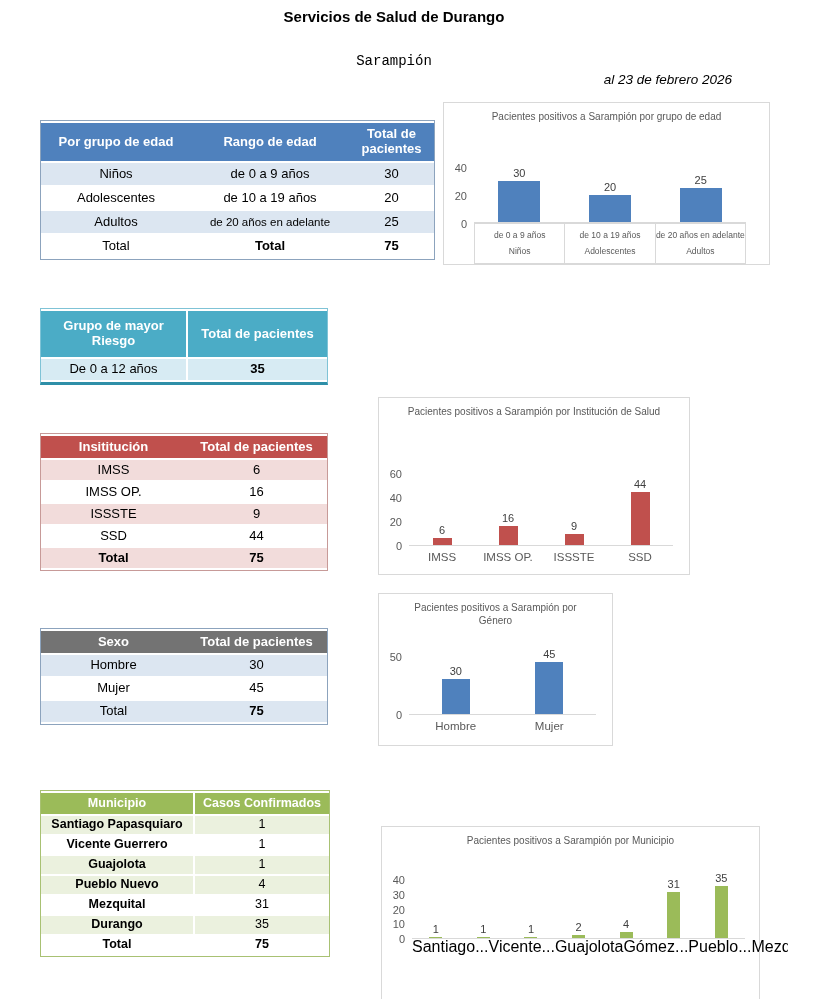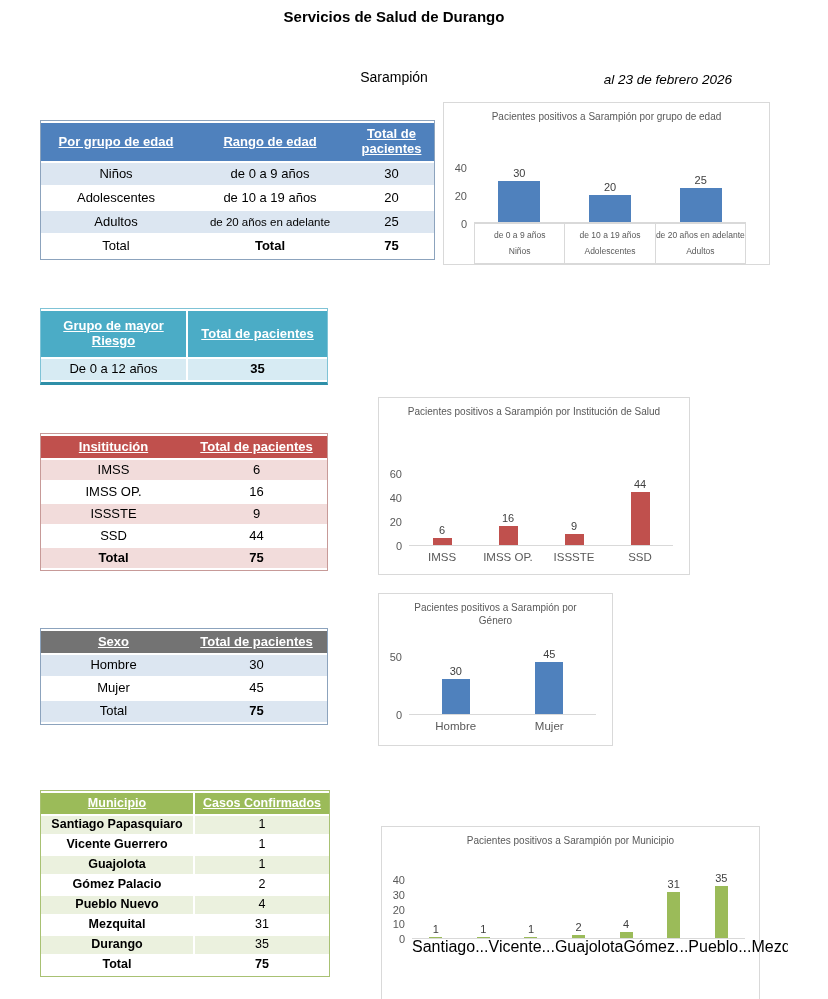--- a/index.html
+++ b/index.html
@@ -3,28 +3,28 @@
 <meta charset="utf-8">
 <style>
   html,body{margin:0;padding:0;background:#fff;}
   .page{position:relative;width:788px;height:999px;background:#fff;
         font-family:"Liberation Sans",sans-serif;color:#000;overflow:hidden;}
 
   
   .hline{position:absolute;left:0;width:100%;text-align:center;}
   .h1{top:8px;font-size:15px;font-weight:bold;}
   .h2{top:30px;font-size:15px;font-weight:bold;}
-  .h3{top:69px;font-size:14px;}
+  .h3{top:53px;font-size:14px;font-family:Liberation Mono, monospace;}
   .hdate{position:absolute;top:72px;right:56px;font-size:13.5px;font-style:italic;}
 
   
   table.tbl{position:absolute;border-collapse:separate;border-spacing:0 2px;
             table-layout:fixed;background:#fff;}
   .tbl th{color:#fff;font-weight:bold;text-align:center;vertical-align:middle;
-          padding:1px 2px;line-height:1.15;text-decoration:underline;}
+          padding:1px 2px;line-height:1.15;}
   .tbl td{text-align:center;vertical-align:middle;padding:0 2px;line-height:1.1;}
   .tbl .b{font-weight:bold;}
 
   .tbl-age{left:40px;top:120px;width:393px;border:1px solid #8ca3bd;font-size:13px;}
   .tbl-age th{background:#4F81BD;height:36px;}
   .tbl-age td{height:22px;}
   .tbl-age .tinted td{background:#DCE6F1;}
   .tbl-age tbody tr:nth-child(3) td:nth-child(2){font-size:11.5px;}
 
   .tbl-risk{left:40px;top:308px;width:286px;border:1px solid #7fc3d6;
@@ -213,24 +213,20 @@
           <td>1</td>
         </tr>
         <tr>
           <td class="b">Vicente Guerrero</td>
           <td>1</td>
         </tr>
         <tr class="tinted">
           <td class="b">Guajolota</td>
           <td>1</td>
         </tr>
-        <tr>
-          <td class="b">Gómez Palacio</td>
-          <td>2</td>
-        </tr>
         <tr class="tinted">
           <td class="b">Pueblo Nuevo</td>
           <td>4</td>
         </tr>
         <tr>
           <td class="b">Mezquital</td>
           <td>31</td>
         </tr>
         <tr class="tinted">
           <td class="b">Durango</td>

